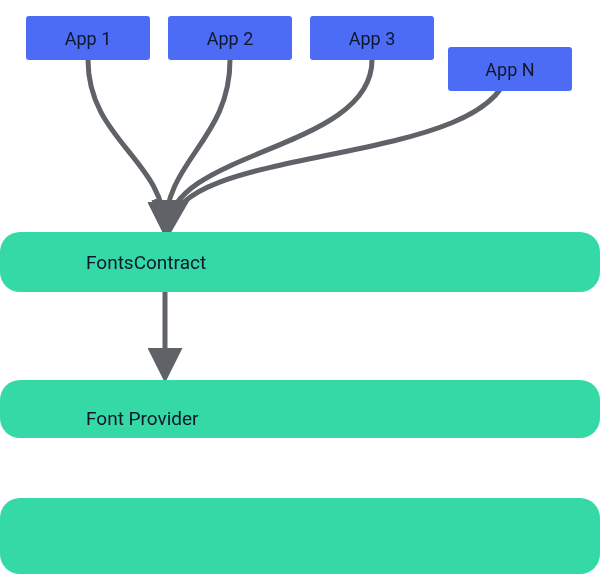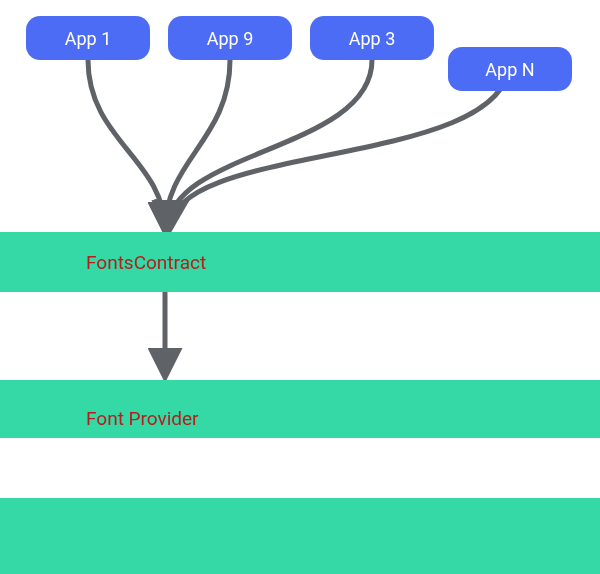--- a/index.html
+++ b/index.html
@@ -25,36 +25,37 @@
   .box {
     position: absolute;
     display: flex;
     align-items: center;
     box-sizing: border-box;
   }
   .app {
     background: #4c6ef5;
     background: #4d6cf6;
     justify-content: center;
-    color: #ffffff;
+    color: #0f172a;
     font-size: 18px;
     height: 44px;
     width: 124px;
-    border-radius: 14px;
+    border-radius: 3px;
   }
   
   .app { background:#4d6cf6; }
 
   .slab {
     background: #35d9a5;
-    color: #b91c1c;
+    color: #0f172a;
     font-size: 19px;
     padding-left: 86px;
     left: 0;
     width: 600px;
+    border-radius: 20px;
   }
   .slab.midline {
     align-items: flex-end;
     padding-bottom: 8px;
   }
   .slab.topline {
     align-items: center;
   }
 </style>
 </head>
@@ -76,21 +77,21 @@
       <path d="M 510 60 C 510 170, 175 140, 170 228" marker-end="url(#arrhead)"></path>
 
       <path d="M 165 292 L 165 376" marker-end="url(#arrhead)"></path>
     </g>
   </svg>
 
   <div class="box app" style="left:26px;  top:16px;">
     <span>App 1</span>
   </div>
   <div class="box app" style="left:168px; top:16px;">
-    <span>App 9</span>
+    <span>App 2</span>
   </div>
   <div class="box app" style="left:310px; top:16px;">
     <span>App 3</span>
   </div>
   <div class="box app" style="left:448px; top:16px;margin-top:31px;">
     <span>App N</span>
   </div>
 
   <div class="box slab topline" style="top:232px; height:60px;">
     <span>FontsContract</span>

